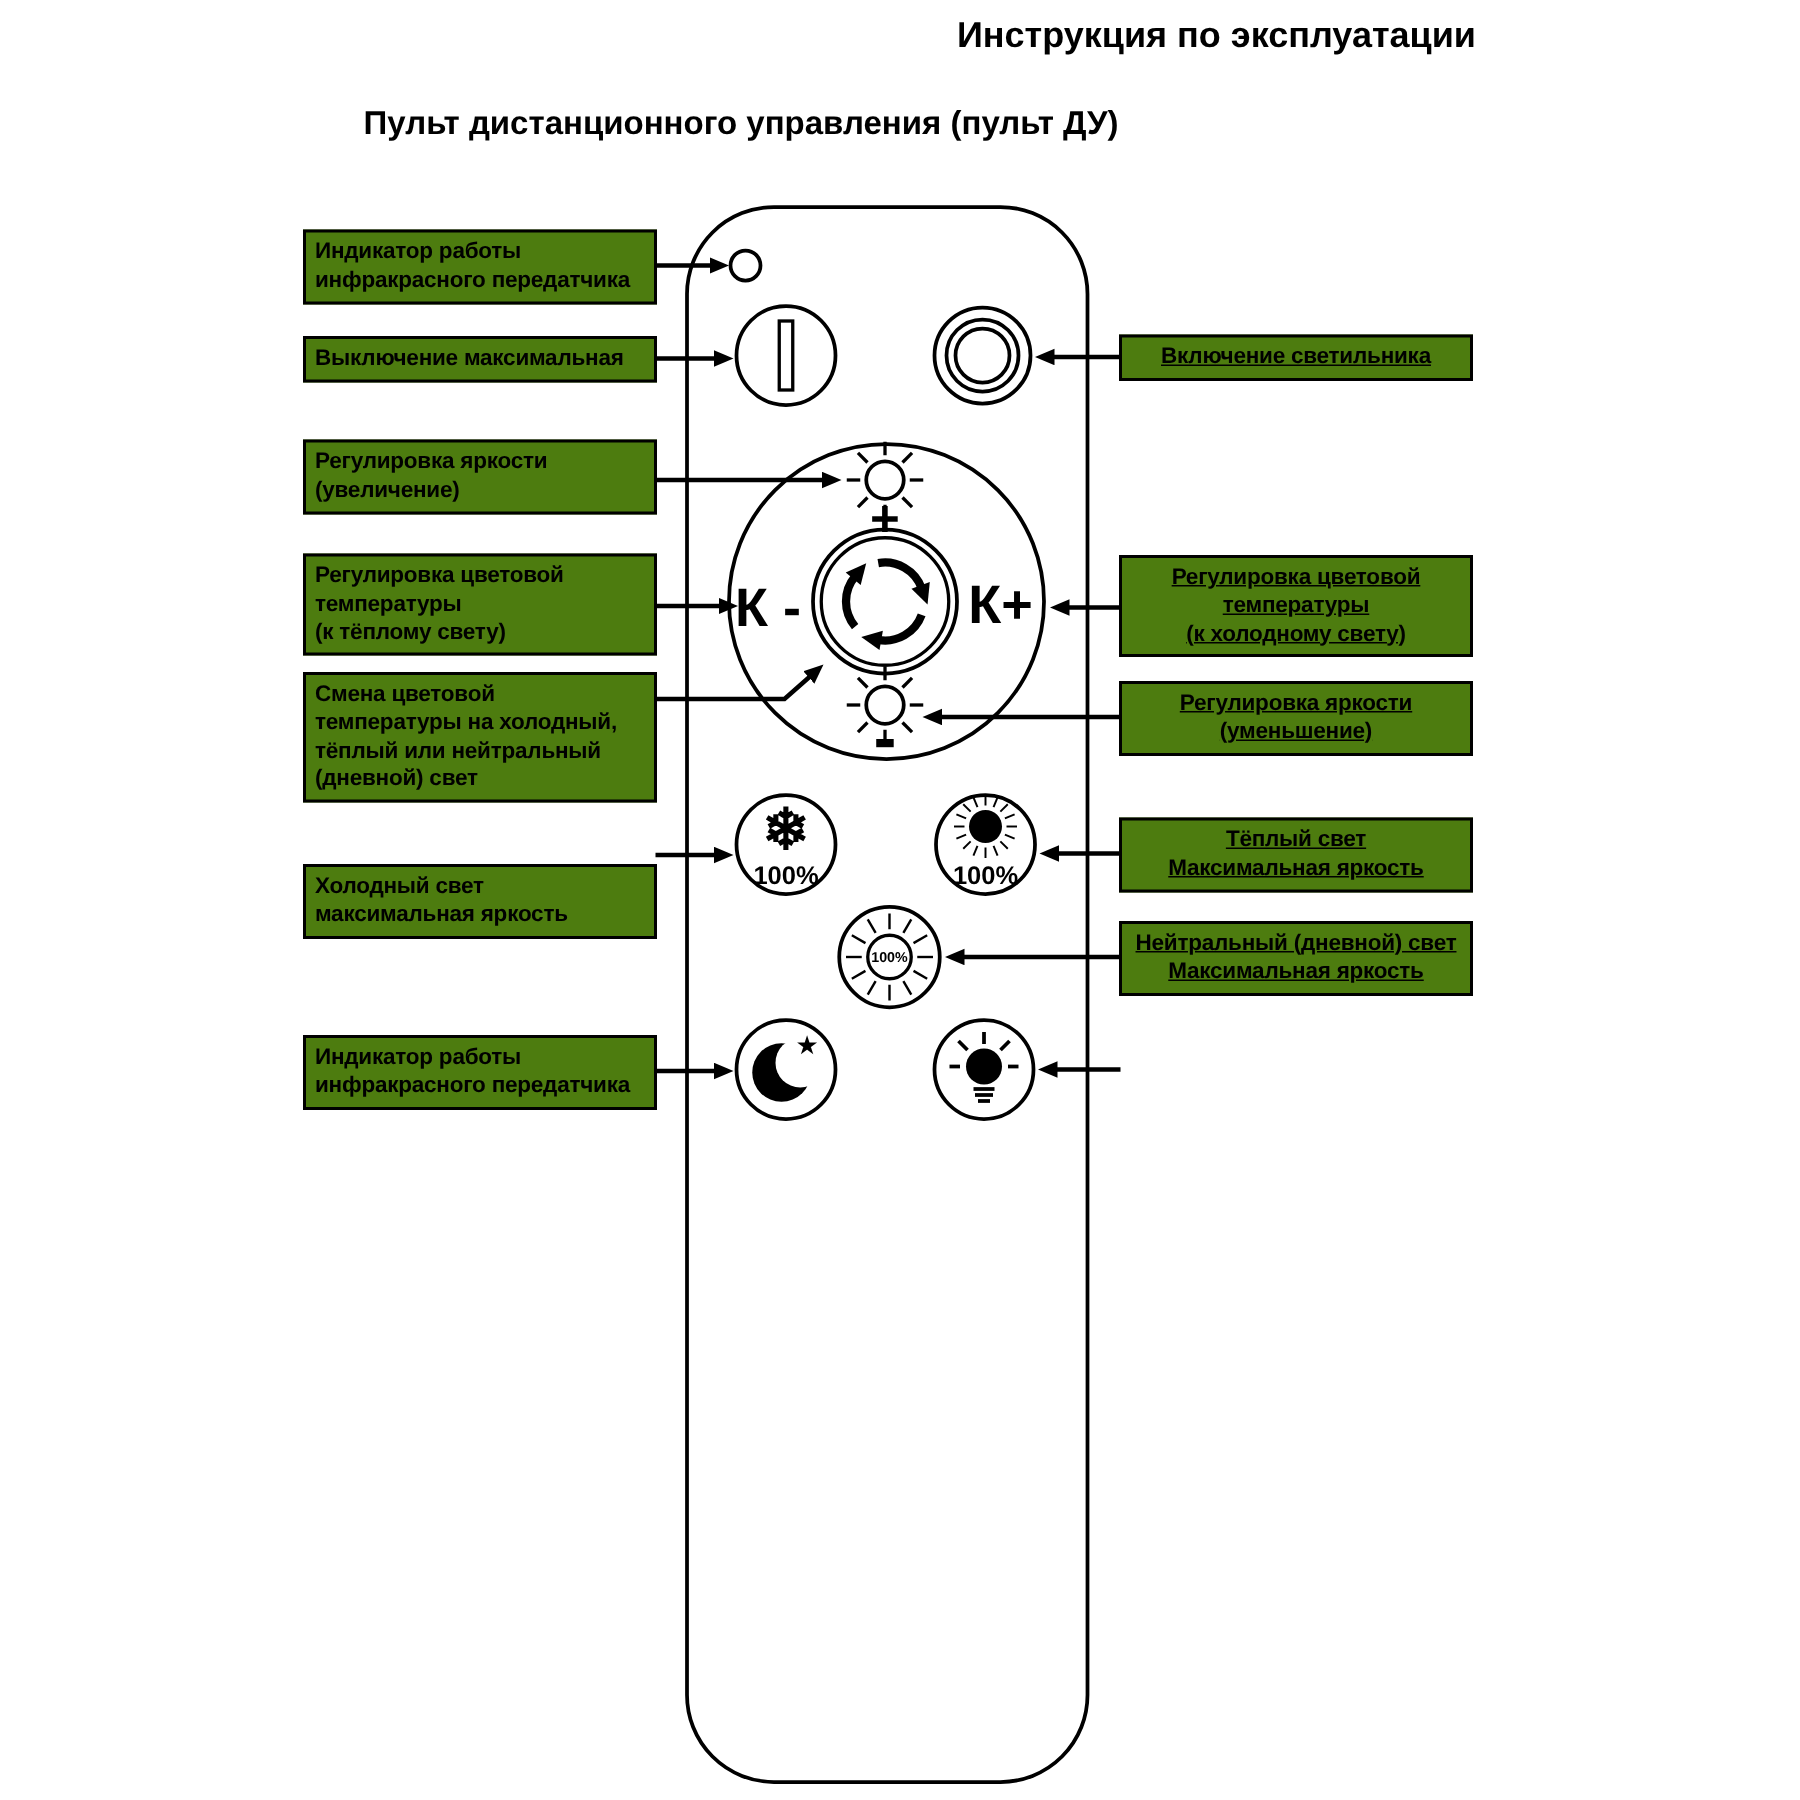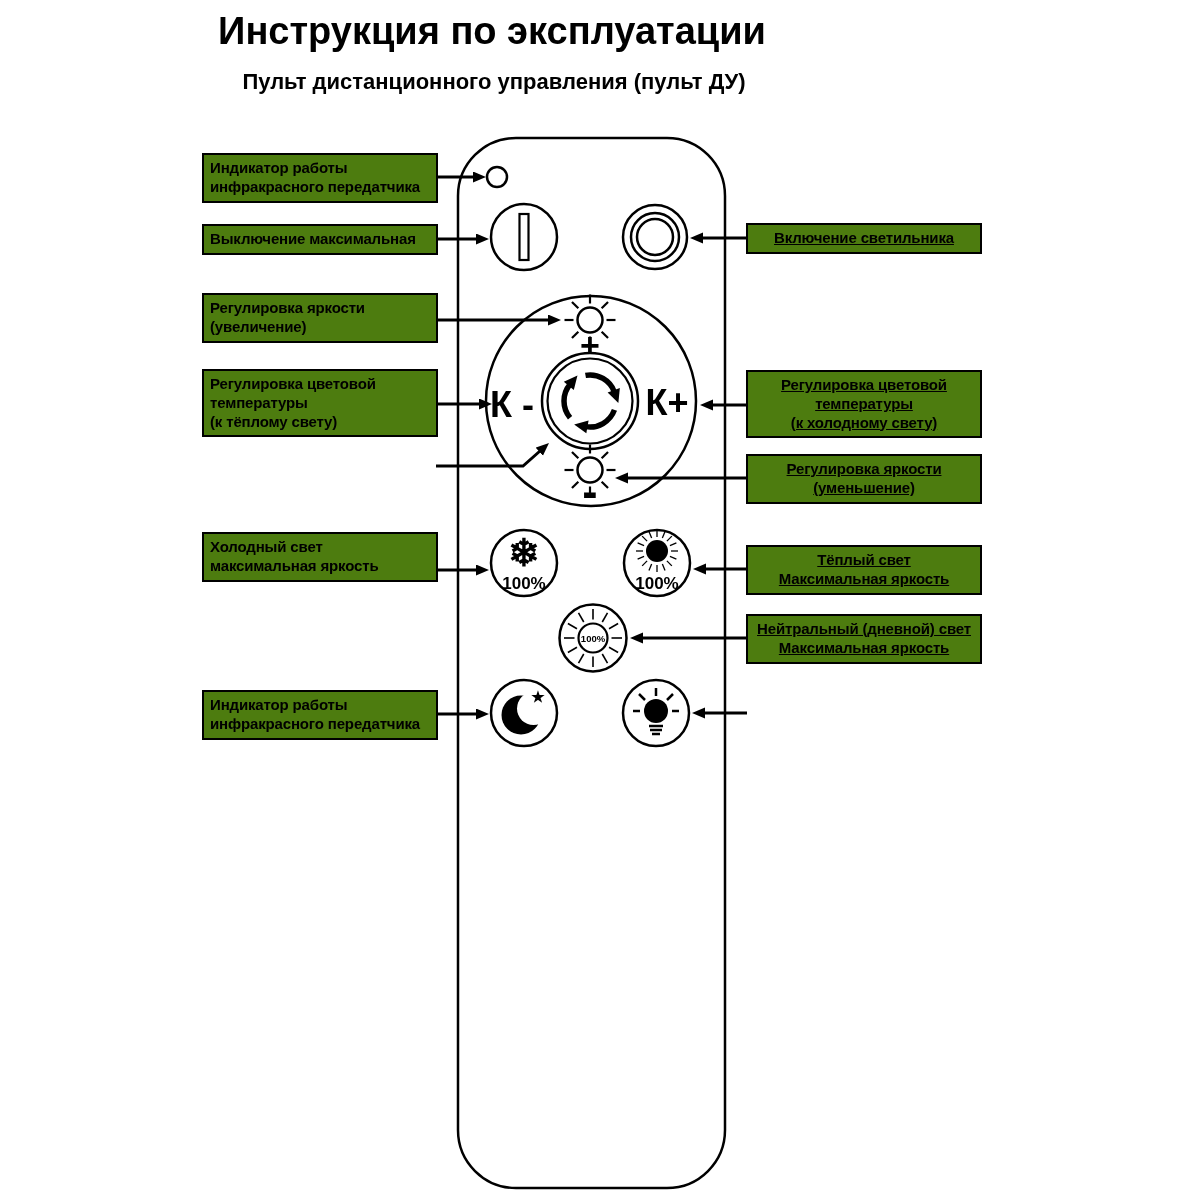--- a/index.html
+++ b/index.html
@@ -1,19 +1,19 @@
 <!DOCTYPE html>
 <html><head>
 <meta charset="utf-8">
 <style>
   html,body{margin:0;padding:0;background:#fff;}
   .page{position:relative;width:1200px;height:1200px;background:#fff;overflow:hidden;
         font-family:"Liberation Sans",sans-serif;}
-  .title{position:absolute;left:0;top:10px;width:984px;text-align:center;
-         font-size:38px;font-weight:bold;color:#000;}
+  .title{position:absolute;left:0;top:10px;width:984px;text-align:right;
+         font-size:24px;font-weight:bold;color:#000;}
   .subtitle{position:absolute;left:0;top:69px;width:988px;text-align:center;
             font-size:22px;font-weight:bold;color:#000;}
   svg.diagram{position:absolute;left:0;top:0;}
   svg.diagram text{font-family:"Liberation Sans",sans-serif;font-weight:bold;fill:#000;stroke:none;}
   .co{position:absolute;width:236px;box-sizing:border-box;border:2.5px solid #000;
       background:#4d7c0f;padding:4px 6px;font-size:15px;font-weight:bold;line-height:1.25;
       letter-spacing:-0.15px;color:#000;white-space:pre-line;}
   .co.l{left:202px;text-align:left;}
   .co.r{left:746px;text-align:center;text-decoration:underline;}
 </style>
@@ -196,21 +196,25 @@
   </svg>
 
   <div class="co l" style="top:153px">Индикатор работы
 инфракрасного передатчика</div>
   <div class="co l" style="top:224px">Выключение максимальная</div>
   <div class="co l" style="top:293px">Регулировка яркости
 (увеличение)</div>
   <div class="co l" style="top:369px">Регулировка цветовой
 температуры
 (к тёплому свету)</div>
-  <div class="co l" style="top:532px">Холодный свет
+  <div class="co l" style="top:448px">Смена цветовой
+температуры на холодный,
+тёплый или нейтральный
+(дневной) свет</div>
+  <div class="co l" style="top:576px">Холодный свет
 максимальная яркость</div>
   <div class="co l" style="top:690px">Индикатор работы
 инфракрасного передатчика</div>
 
   <div class="co r" style="top:223px">Включение светильника</div>
   <div class="co r" style="top:370px">Регулировка цветовой
 температуры
 (к холодному свету)</div>
   <div class="co r" style="top:454px">Регулировка яркости
 (уменьшение)</div>

